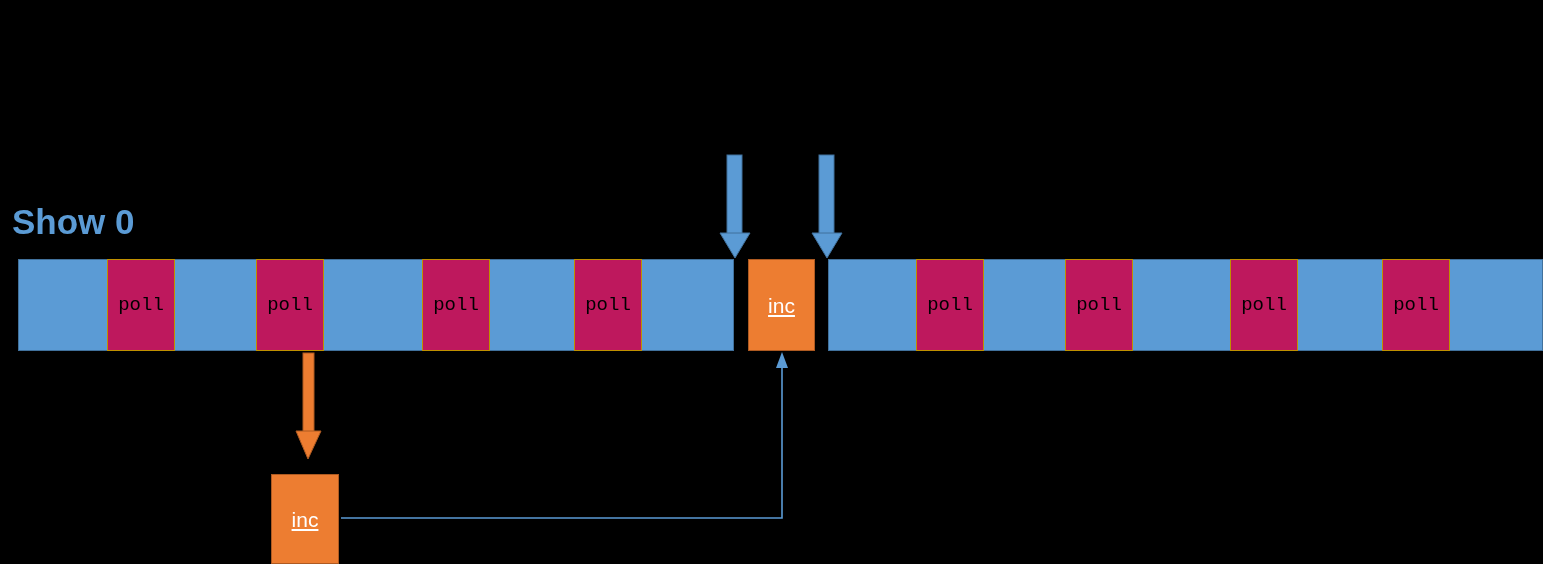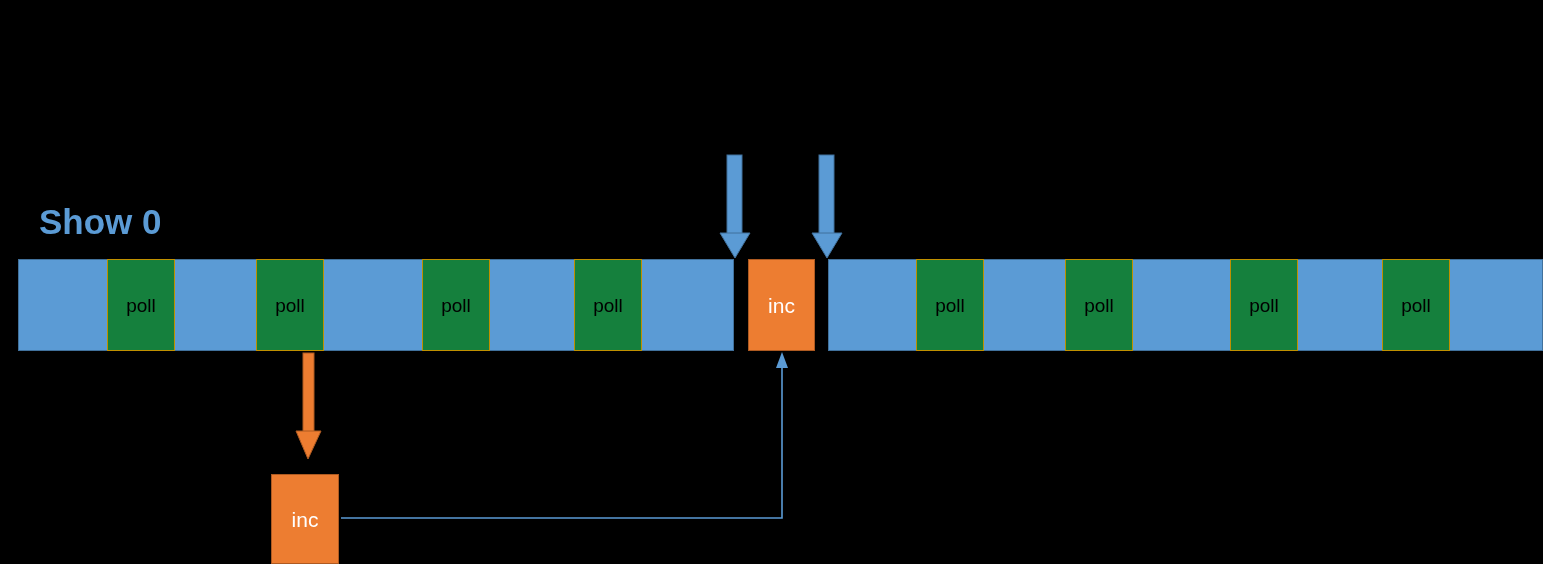--- a/index.html
+++ b/index.html
@@ -23,42 +23,44 @@
     position: absolute;
     box-sizing: border-box;
     background: #5B9BD5;
     border: 1px solid #41719C;
   }
 
   
   .poll-block {
     position: absolute;
     box-sizing: border-box;
-    background: #15803d;
+    background: #be185d;
     border: 1px solid #BF9000;
     display: flex;
     align-items: center;
     justify-content: center;
     color: #000000;
     font-size: 19px;
     line-height: 1;
+    font-family: Liberation Mono, monospace;
   }
 
   
   .inc-block {
     position: absolute;
     box-sizing: border-box;
     background: #ED7D31;
     border: 1px solid #AE5A21;
     display: flex;
     align-items: center;
     justify-content: center;
     color: #FFFFFF;
     font-size: 21px;
     line-height: 1;
+    text-decoration: underline;
   }
 
   
   .section-label {
     position: absolute;
     color: #5B9BD5;
     font-size: 35px;
     font-weight: bold;
     line-height: 1;
     white-space: nowrap;
@@ -72,21 +74,21 @@
     width: 1543px;
     height: 564px;
     pointer-events: none;
   }
 </style>
 </head>
 <body>
 
 <div id="canvas">
 
-  <div class="section-label" style="left:39px; top:204px;">Show 0</div>
+  <div class="section-label" style="left:12px; top:204px;">Show 0</div>
 
   <div class="timeline-bar" id="bar0" style="left: 18px; top: 259px; width: 716px; height: 92px;"></div>
 
   <div class="poll-block" id="t0p0" style="left: 107px; top: 259px; width: 68px; height: 92px;">poll</div>
   <div class="poll-block" id="t0p1" style="left: 256px; top: 259px; width: 68px; height: 92px;">poll</div>
   <div class="poll-block" id="t0p2" style="left: 422px; top: 259px; width: 68px; height: 92px;">poll</div>
   <div class="poll-block" id="t0p3" style="left: 574px; top: 259px; width: 68px; height: 92px;">poll</div>
 
   <div class="inc-block" id="incInline" style="left: 748px; top: 259px; width: 67px; height: 92px;">inc</div>
 

